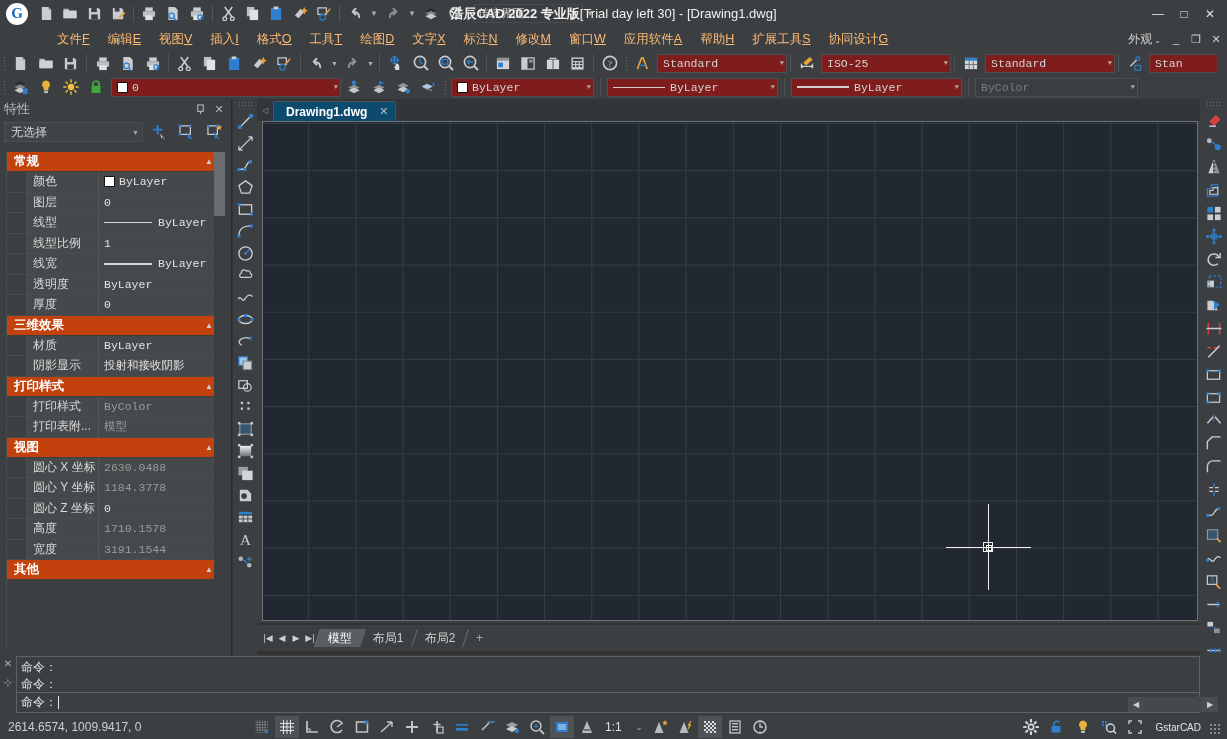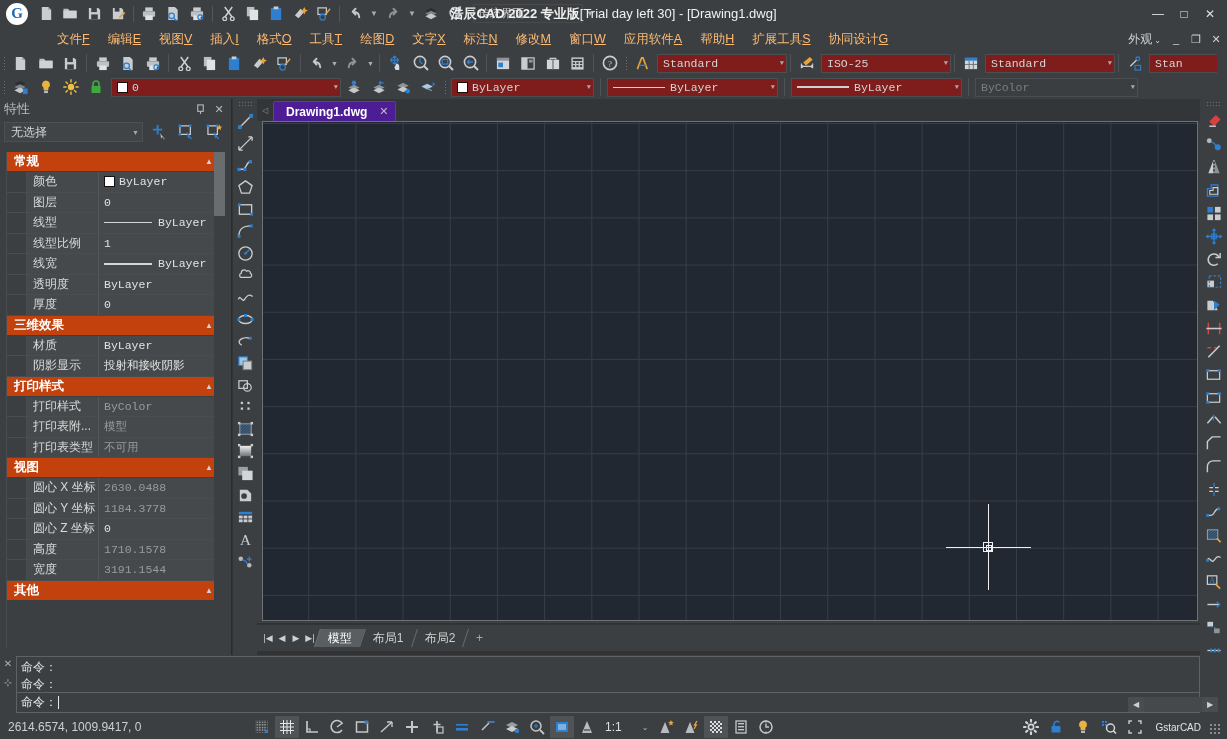--- a/index.html
+++ b/index.html
@@ -178,21 +178,21 @@
     background-size:3px 3px; margin-bottom:2px;}
   .rbtn{ width:24px;height:23px;display:flex;align-items:center;justify-content:center;cursor:pointer;flex:0 0 23px;}
 
   
   .doctabbar{
     position:absolute; left:257px; top:99px; width:943px; height:22px;
     background:#333639; display:flex; align-items:flex-end;
   }
   .doctab-nav{ width:16px;height:22px;display:flex;align-items:center;justify-content:center;color:#8d8d8d;font-size:8px;cursor:pointer;}
   .doctab{
-    height:20px; background:#4c1d95; display:flex; align-items:center;
+    height:20px; background:#0c4a6e; display:flex; align-items:center;
     padding:0 6px 0 12px; color:#ffffff; font-size:12px; font-weight:bold;
     border-top-left-radius:2px; border-top-right-radius:2px; cursor:pointer;
     border:1px solid #4e5255; border-bottom:none;
   }
   .doctab .x{ margin-left:12px; color:#bdbdbd; font-size:11px; font-weight:normal; cursor:pointer;}
 
   .canvas-wrap{
     position:absolute; left:257px; top:121px; width:943px; height:502px;
     background:#3c3f41; padding:0;
   }
@@ -269,21 +269,21 @@
     position:absolute; left:0; top:715px; width:1227px; height:24px;
     background:#3c3f41; display:flex; align-items:center;
   }
   .coords{ width:250px; padding-left:8px; color:#cfcfcf; font-size:12px; }
   .sb-icons{ display:flex; align-items:center; gap:1px; }
   .sbtn{
     width:24px;height:22px;display:flex;align-items:center;justify-content:center;cursor:pointer;
   }
   .sbtn.on{ background:#4f5355; }
   .scale-btn{
-    height:22px;display:flex;align-items:center;gap:20px;padding:0 5px;cursor:pointer;color:#e0e0e0;font-size:12px;
+    height:22px;display:flex;align-items:center;gap:14px;padding:0 5px;cursor:pointer;color:#e0e0e0;font-size:12px;
   }
   .sb-right{ margin-left:auto; display:flex; align-items:center; padding-right:4px; gap:2px;}
   .brand{ color:#e2e2e2; font-size:10px; padding:0 6px;}
   .resize-grip{ width:12px;height:12px;margin-right:2px;
     background-image:radial-gradient(circle,#8a8d8f 0.8px,transparent 1px);
     background-size:4px 4px; align-self:flex-end; margin-bottom:3px;}
   svg{ display:block; }
 </style>
 </head>
 <body>
@@ -880,27 +880,20 @@
             <span>ByColor</span>
           </div>
         </div>
         <div class="prow">
           <div class="gutter"></div>
           <div class="k">打印表附...</div>
           <div class="v dim">
             <span>模型</span>
           </div>
         </div>
-        <div class="prow">
-          <div class="gutter"></div>
-          <div class="k">打印表类型</div>
-          <div class="v dim">
-            <span>不可用</span>
-          </div>
-        </div>
         <div class="grp">
           <span>视图</span>
           <span class="tri">▲</span>
         </div>
         <div class="prow">
           <div class="gutter"></div>
           <div class="k">圆心 X 坐标</div>
           <div class="v dim">
             <span>2630.0488</span>
           </div>

